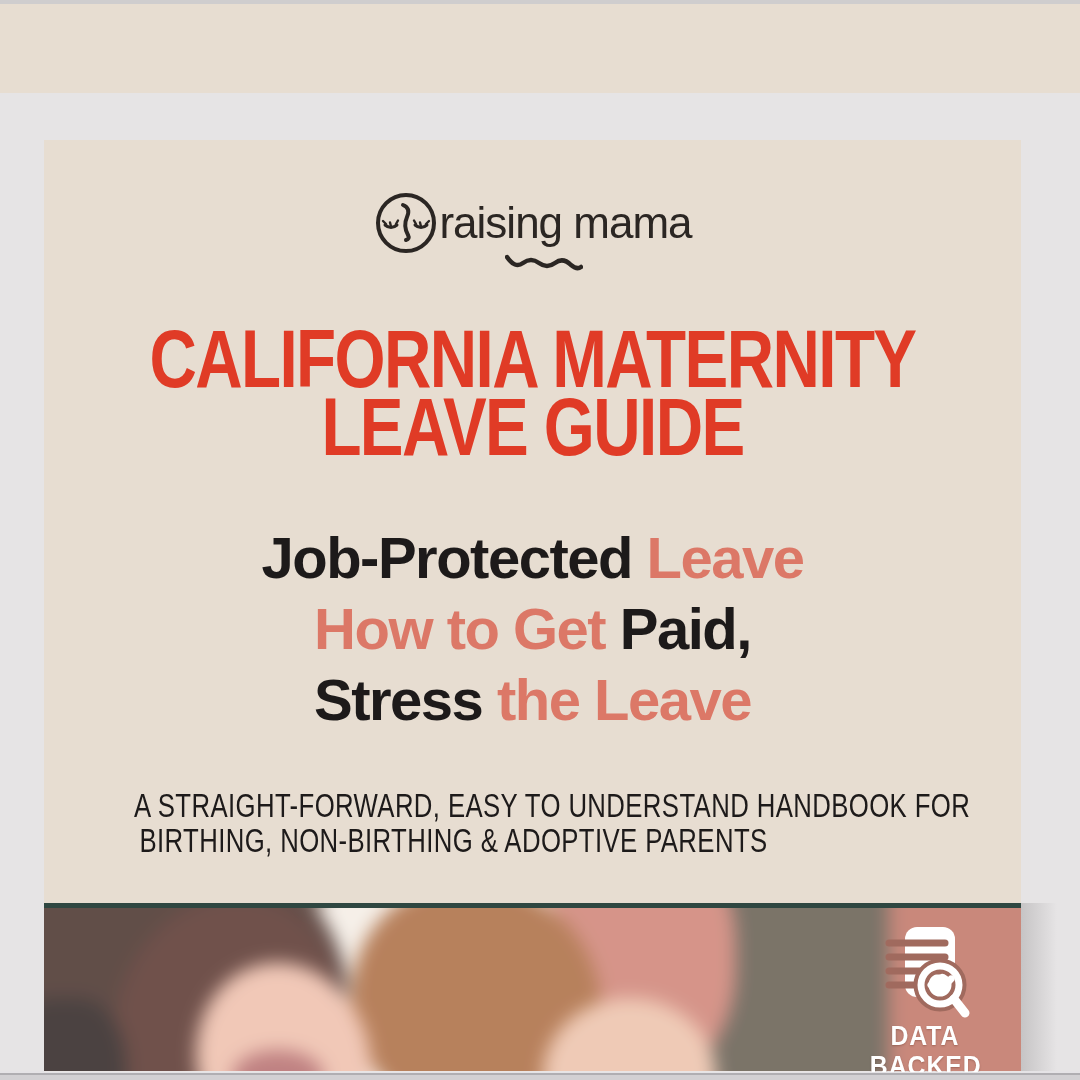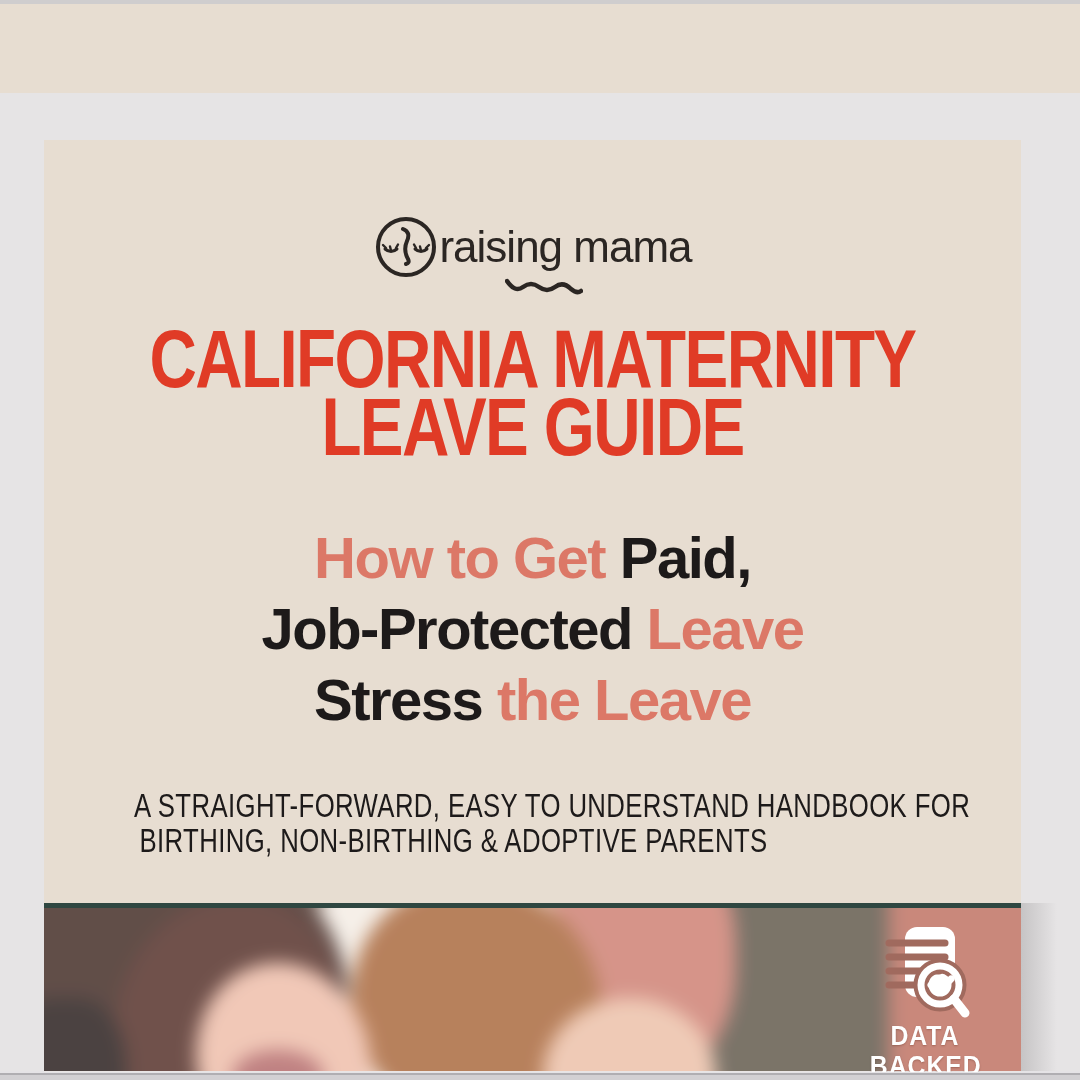--- a/index.html
+++ b/index.html
@@ -8,21 +8,21 @@
 
   
   .top-strip{position:absolute;left:0;top:0;width:1080px;height:4px;background:#cfcdce;}
   .prev-band{position:absolute;left:0;top:4px;width:1080px;height:89px;background:var(--beige,#e7ddd1);}
   .gap-band{position:absolute;left:0;top:93px;width:1080px;height:47px;background:var(--side-gray,#e6e4e5);}
 
   
   .card{position:absolute;left:44px;top:140px;width:977px;height:940px;background:var(--beige,#e7ddd1);}
 
   
-  .logo-row{position:absolute;left:0;top:50px;width:977px;display:flex;justify-content:center;align-items:center;margin-top:24px;}
+  .logo-row{position:absolute;left:0;top:50px;width:977px;display:flex;justify-content:center;align-items:center;}
   .logo-icon{width:66px;height:66px;flex:0 0 auto;}
   .logo-text-wrap{position:relative;}
   .logo-text{font-size:44px;font-weight:500;letter-spacing:-1px;color:var(--ink-soft,#2b2623);line-height:1;}
   .logo-squiggle{position:absolute;left:66px;top:48px;}
 
   
   .headline{position:absolute;left:0;top:185px;width:977px;text-align:center;color:var(--red,#e03b26);}
   .headline .hl-line{display:block;font-size:82px;font-weight:700;line-height:68px;letter-spacing:-2px;transform:scaleX(0.8);transform-origin:50% 50%;white-space:nowrap;}
 
   
@@ -95,22 +95,22 @@
         </svg>
       </div>
     </div>
 
     <div class="headline">
       <span class="hl-line">CALIFORNIA MATERNITY</span>
       <span class="hl-line">LEAVE GUIDE</span>
     </div>
 
     <div class="subtitle">
+      <span class="st-line"><span class="seg tone-ink">Job-Protected </span><span class="seg tone-salmon">Leave</span></span>
       <span class="st-line"><span class="seg tone-salmon">How to Get </span><span class="seg tone-ink">Paid,</span></span>
-      <span class="st-line"><span class="seg tone-ink">Job-Protected </span><span class="seg tone-salmon">Leave</span></span>
       <span class="st-line"><span class="seg tone-ink">Stress </span><span class="seg tone-salmon">the Leave</span></span>
     </div>
 
     <div class="description">
       <span class="de-line">A STRAIGHT-FORWARD, EASY TO UNDERSTAND HANDBOOK FOR</span>
       <span class="de-line">BIRTHING, NON-BIRTHING &amp; ADOPTIVE PARENTS</span>
     </div>
 
     <div class="photo">
       <div class="photo-blur">

